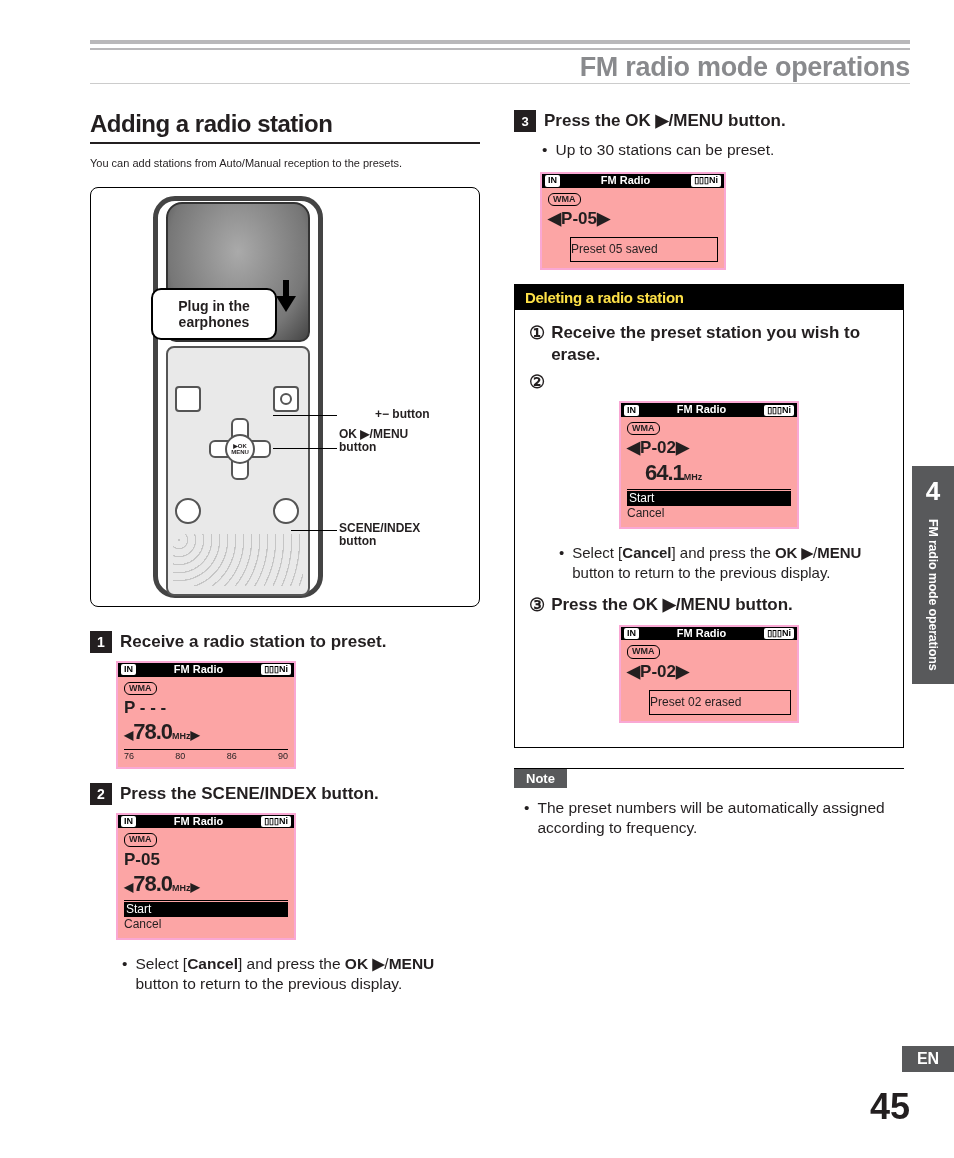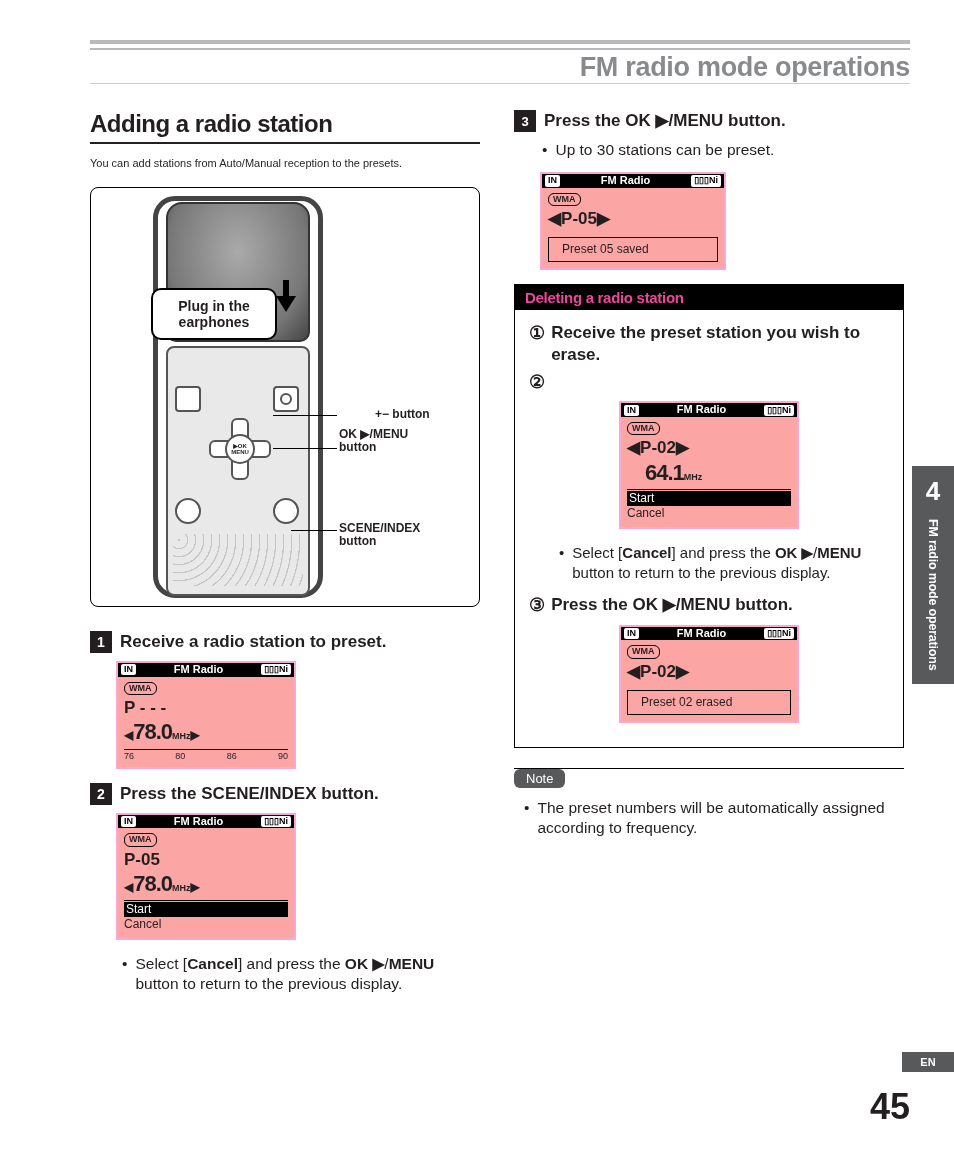--- a/index.html
+++ b/index.html
@@ -145,43 +145,43 @@
   .lcd .preset { font-weight:700; font-size:17px; }
   .lcd .arrows { font-weight:700; }
   .lcd .freq { font-weight:900; font-size:22px; letter-spacing:-1px; display:inline-block; }
   .lcd .freq .unit { font-size:9px; font-weight:700; letter-spacing:0; }
   .lcd .scale {
     height:12px; border-top:1px solid #000; margin-top:3px;
     display:flex; justify-content:space-between; font-size:9px; padding-top:1px;
   }
   .lcd .opt { font-size:12px; }
   .lcd .opt.sel { background:#000; color:#fff; display:block; padding:0 2px;}
-  .lcd .msg { border:1px solid #000; padding:4px 13px; margin-top:8px; font-size:12px; }
+  .lcd .msg { border:1px solid #000; padding:4px 0; margin-top:8px; font-size:12px;margin-left:22px; }
   .bullet { display:flex; gap:8px; margin: 4px 0 12px 32px; font-size:15.5px; line-height:1.3;}
   .bullet .dot { flex:0 0 auto; }
   .delbox { border:1.5px solid #000; margin-top: 6px; }
-  .delbox-title { background:#000; color:#ec4899; font-weight:700; font-size:15px; padding:4px 10px; font-stretch:condensed; letter-spacing:-0.3px;}
+  .delbox-title { background:#000; color:#fde047; font-weight:700; font-size:15px; padding:4px 10px; font-stretch:condensed; letter-spacing:-0.3px;}
   .delbox-body { padding:12px 14px 10px 14px; }
   .circstep { display:flex; gap:6px; font-size:17px; font-weight:700; line-height:1.25; margin-bottom:6px;}
   .circstep .n { flex:0 0 auto; font-size:18px;}
   .delbox .lcd { margin-left:auto; margin-right:auto; }
   .del-bullet { display:flex; gap:8px; margin:4px 10px 12px 30px; font-size:15px; line-height:1.3;}
   .notebox { margin-top:20px; }
   .note-rule { border-top:1.5px solid #000; }
-  .note-label { display:inline-block; background:#58595b; color:#fff; font-size:13px; font-weight:400; padding:2px 12px; font-stretch:condensed;border-radius:6px;}
+  .note-label { display:inline-block; background:#58595b; color:#fff; font-size:13px; font-weight:700; padding:2px 12px; font-stretch:condensed;}
   .note-bullet { display:flex; gap:8px; margin:10px 0 0 10px; font-size:15.5px; line-height:1.3;}
   .side-tab {
     position:absolute; right:0; top:466px; width:42px; background:#58595b; color:#fff;
     text-align:center; padding:10px 0 14px 0;
   }
   .side-tab .ch { font-size:26px; font-weight:700; }
   .side-tab .label { writing-mode: vertical-rl; font-size:12.5px; font-weight:700; margin:12px auto 0 auto; letter-spacing:-0.2px; font-stretch:condensed;}
   .lang-tab {
     position:absolute; right:0; bottom:86px; width:52px; background:#58595b; color:#fff;
-    text-align:center; font-size:11px; font-weight:700; padding:4px 0;
+    text-align:center; font-size:16px; font-weight:700; padding:4px 0;
   }
   .page-num {
     position:absolute; right:44px; bottom:30px; font-size:36px; font-weight:900; font-stretch:condensed;
   }
 </style>
 </head>
 <body>
 
 <div class="header-rule"></div>
 <div class="chapter-title">FM radio mode operations</div>

